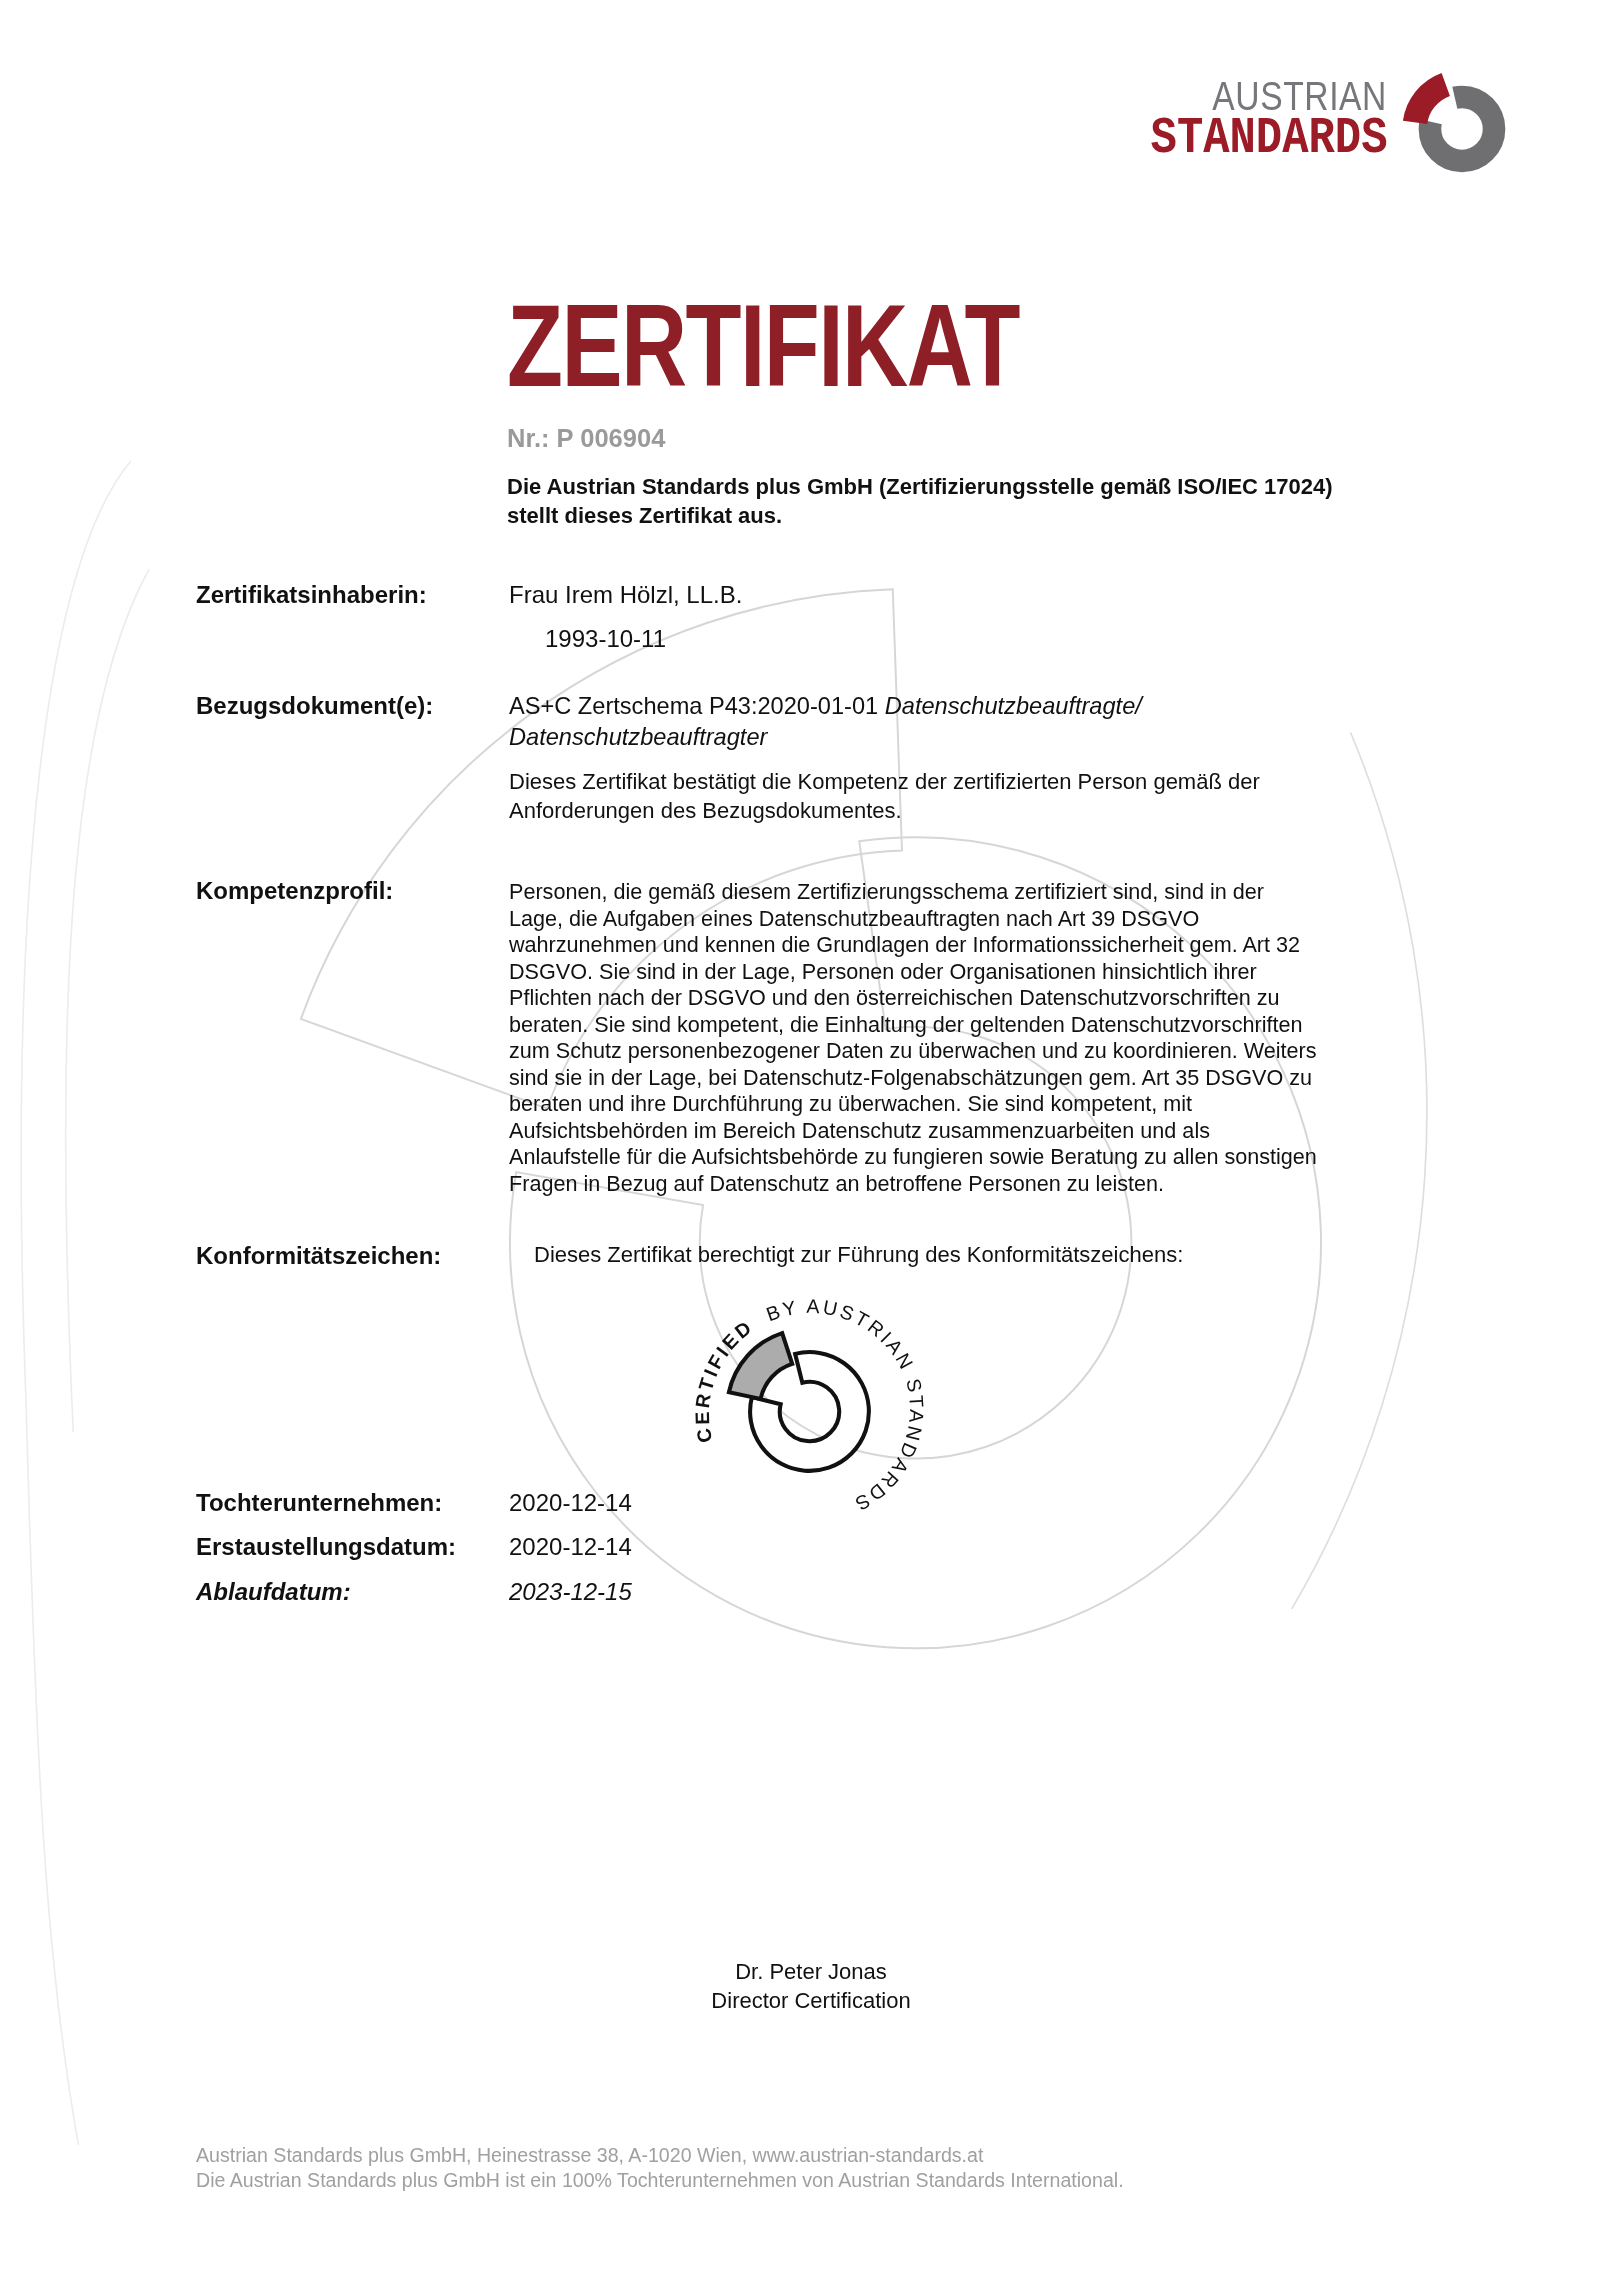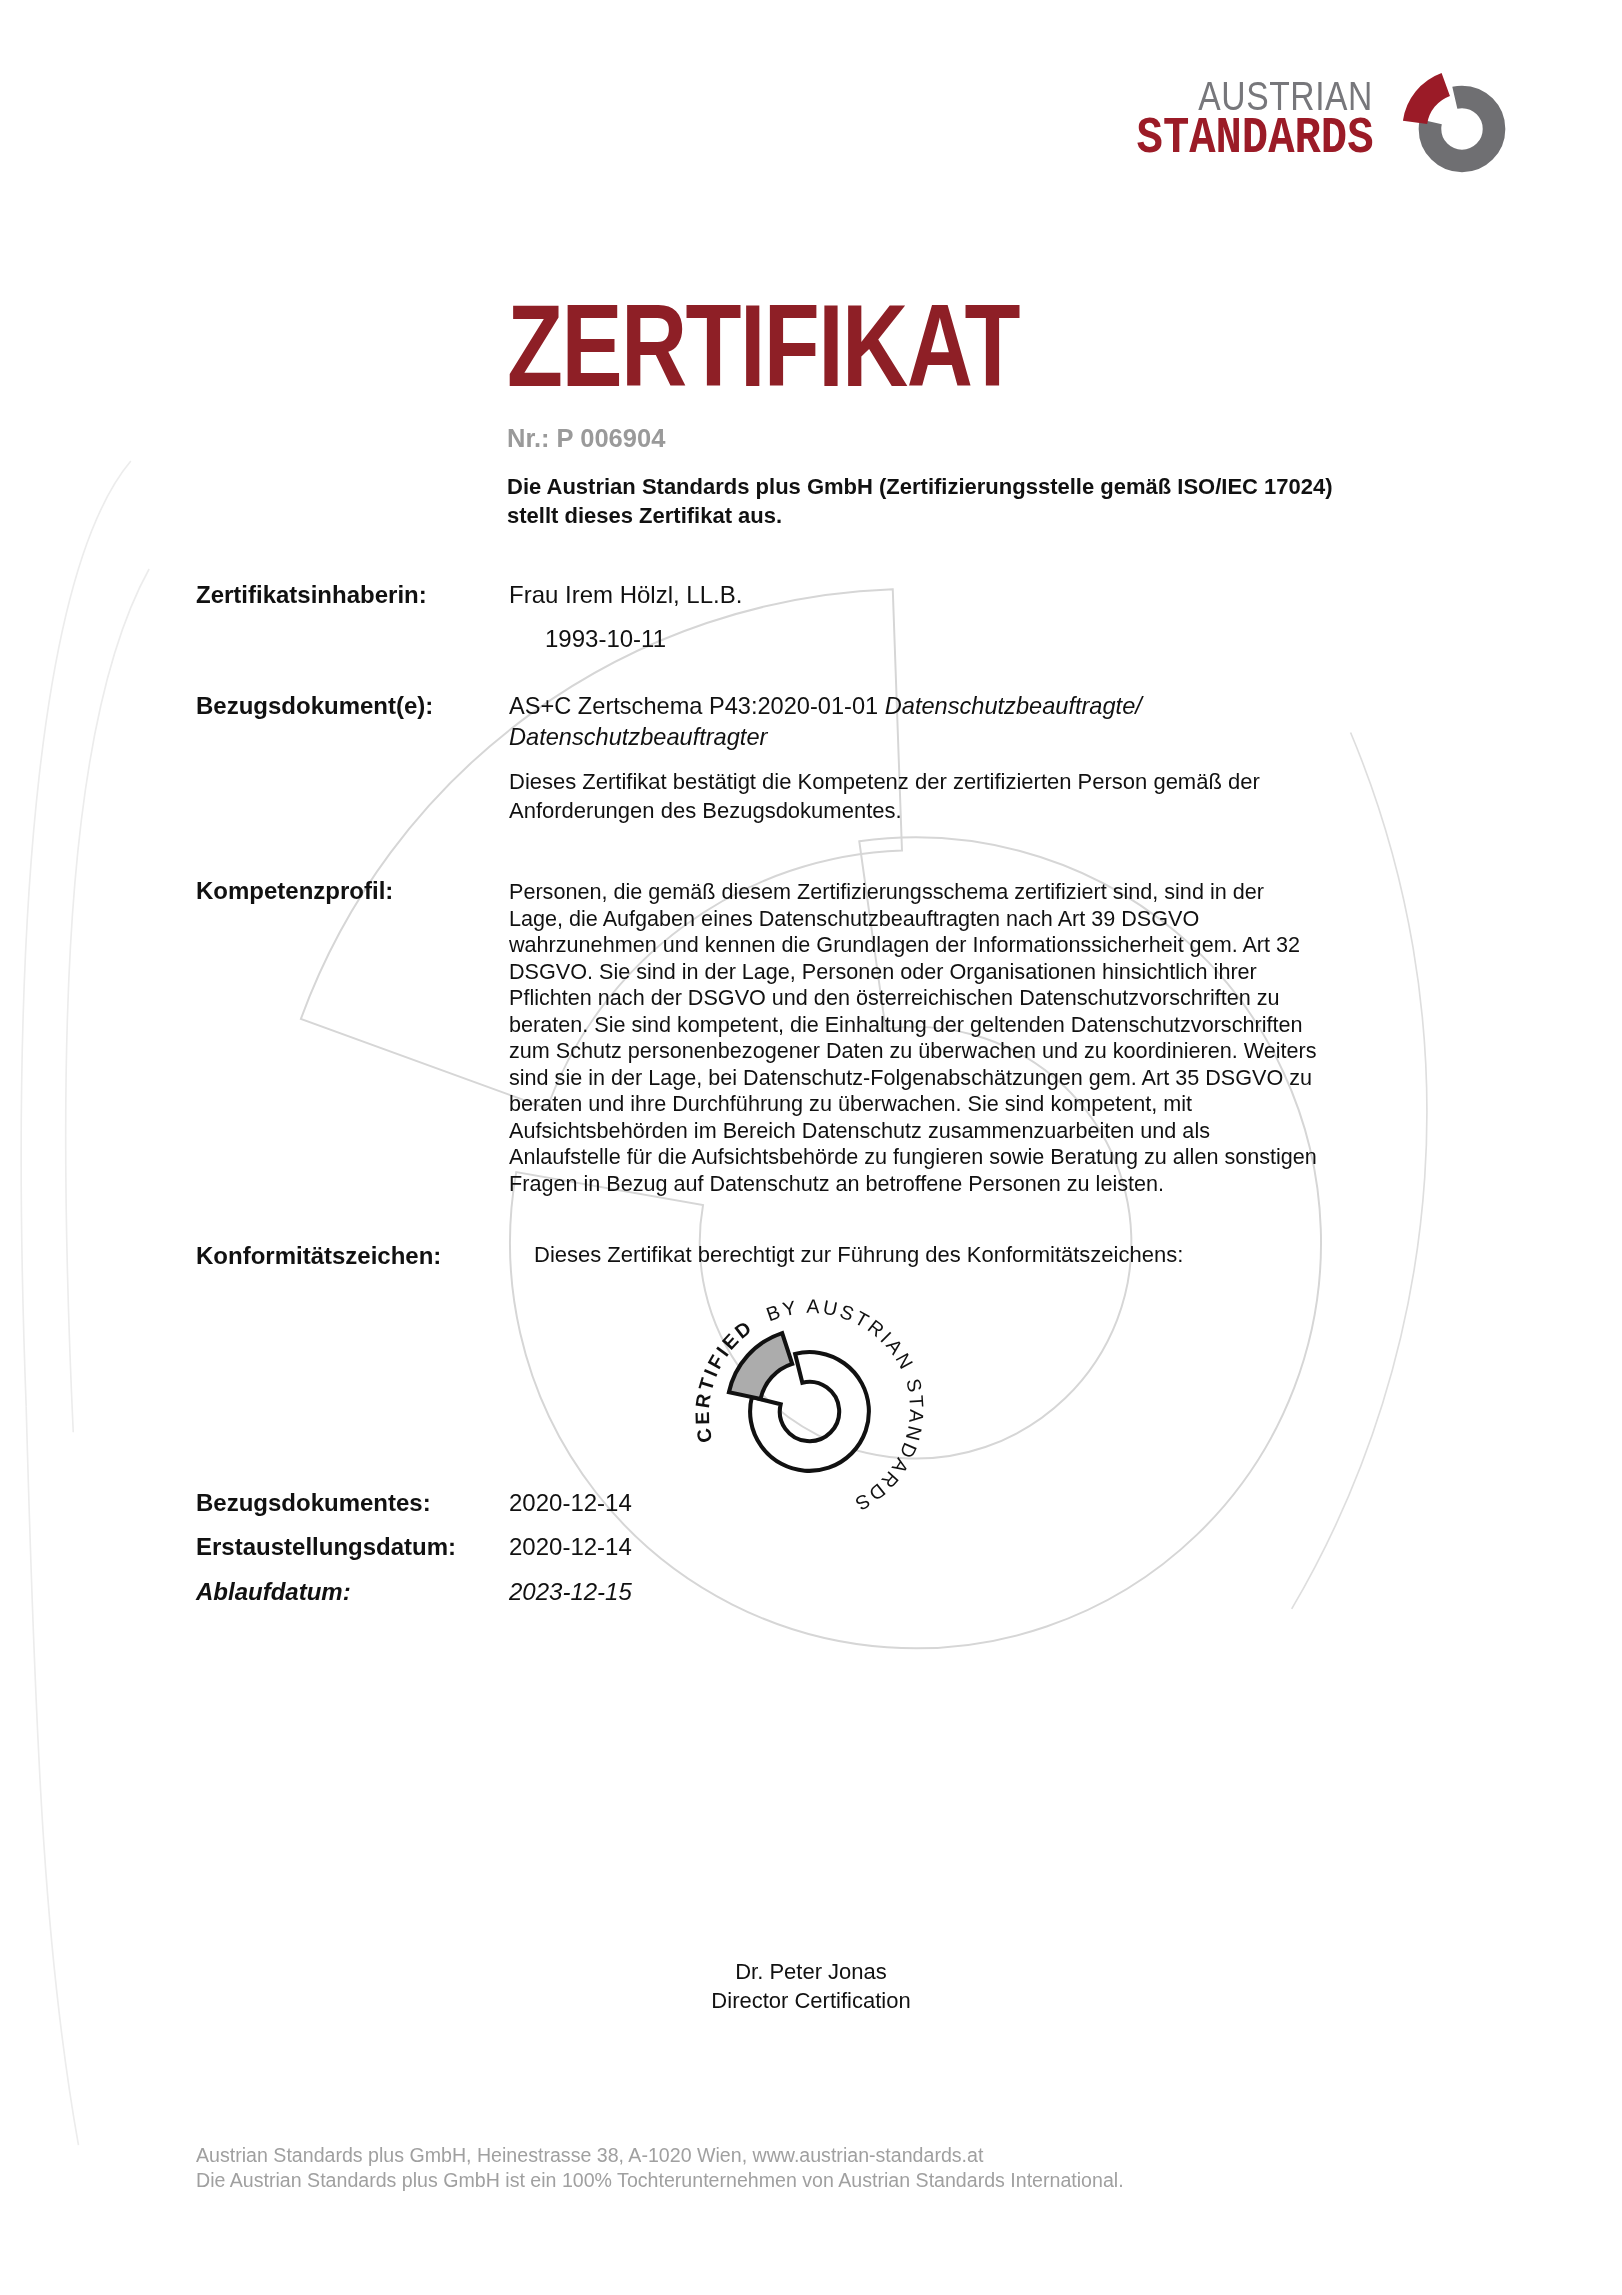--- a/index.html
+++ b/index.html
@@ -12,21 +12,21 @@
     overflow: hidden;
     font-family: "Liberation Sans", sans-serif;
     color: #111111;
   }
   .abs { position: absolute; }
 
   
   .watermark { position: absolute; left: 0; top: 0; pointer-events: none; }
 
   
-  .logo { position: absolute; top: 58px; right: 97px; display: flex; align-items: flex-start; gap: 26px; }
+  .logo { position: absolute; top: 58px; right: 97px; display: flex; align-items: flex-start; gap: 12px; }
   .logo-text { text-align: right; line-height: 1; padding-top: 18.3px; }
   .logo-line1 {
     display: inline-block; font-size: 41px; font-weight: 400; color: #77777b;
     transform: scaleX(0.82); transform-origin: right center; letter-spacing: 0.7px;
   }
   .logo-line2 {
     display: block; margin-top: -3.9px; font-family: Liberation Mono, monospace;
   }
   .logo-line2 span {
     display: inline-block; font-size: 51px; font-weight: 700; color: #9b1b27;
@@ -148,21 +148,21 @@
       <path id="stamp-text-circle" d="M 36.6 223.8 A 150 150 0 0 1 323.4 136.2 A 150 150 0 0 1 36.6 223.8" fill="none"></path>
     </defs>
     <text font-family="Liberation Sans, sans-serif" font-size="29" letter-spacing="4" fill="#111111">
       <textPath href="#stamp-text-circle" startOffset="0">
         <tspan font-weight="700">CERTIFIED</tspan>
         <tspan dx="12">BY AUSTRIAN STANDARDS</tspan>
       </textPath>
     </text>
   </svg>
 
-  <div class="abs label date-row-label y-date0">Bezugsdokumentes:</div>
+  <div class="abs label date-row-label y-date0">Tochterunternehmen:</div>
   <div class="abs value date-row-value y-date0">2020-12-14</div>
 
   <div class="abs label date-row-label y-date1">Erstaustellungsdatum:</div>
   <div class="abs value date-row-value y-date1">2020-12-14</div>
 
   <div class="abs label date-row-label y-date2">Ablaufdatum:</div>
   <div class="abs value date-row-value y-date2">2023-12-15</div>
 
   <div class="abs signature">
     <span>Dr. Peter Jonas</span><br>

